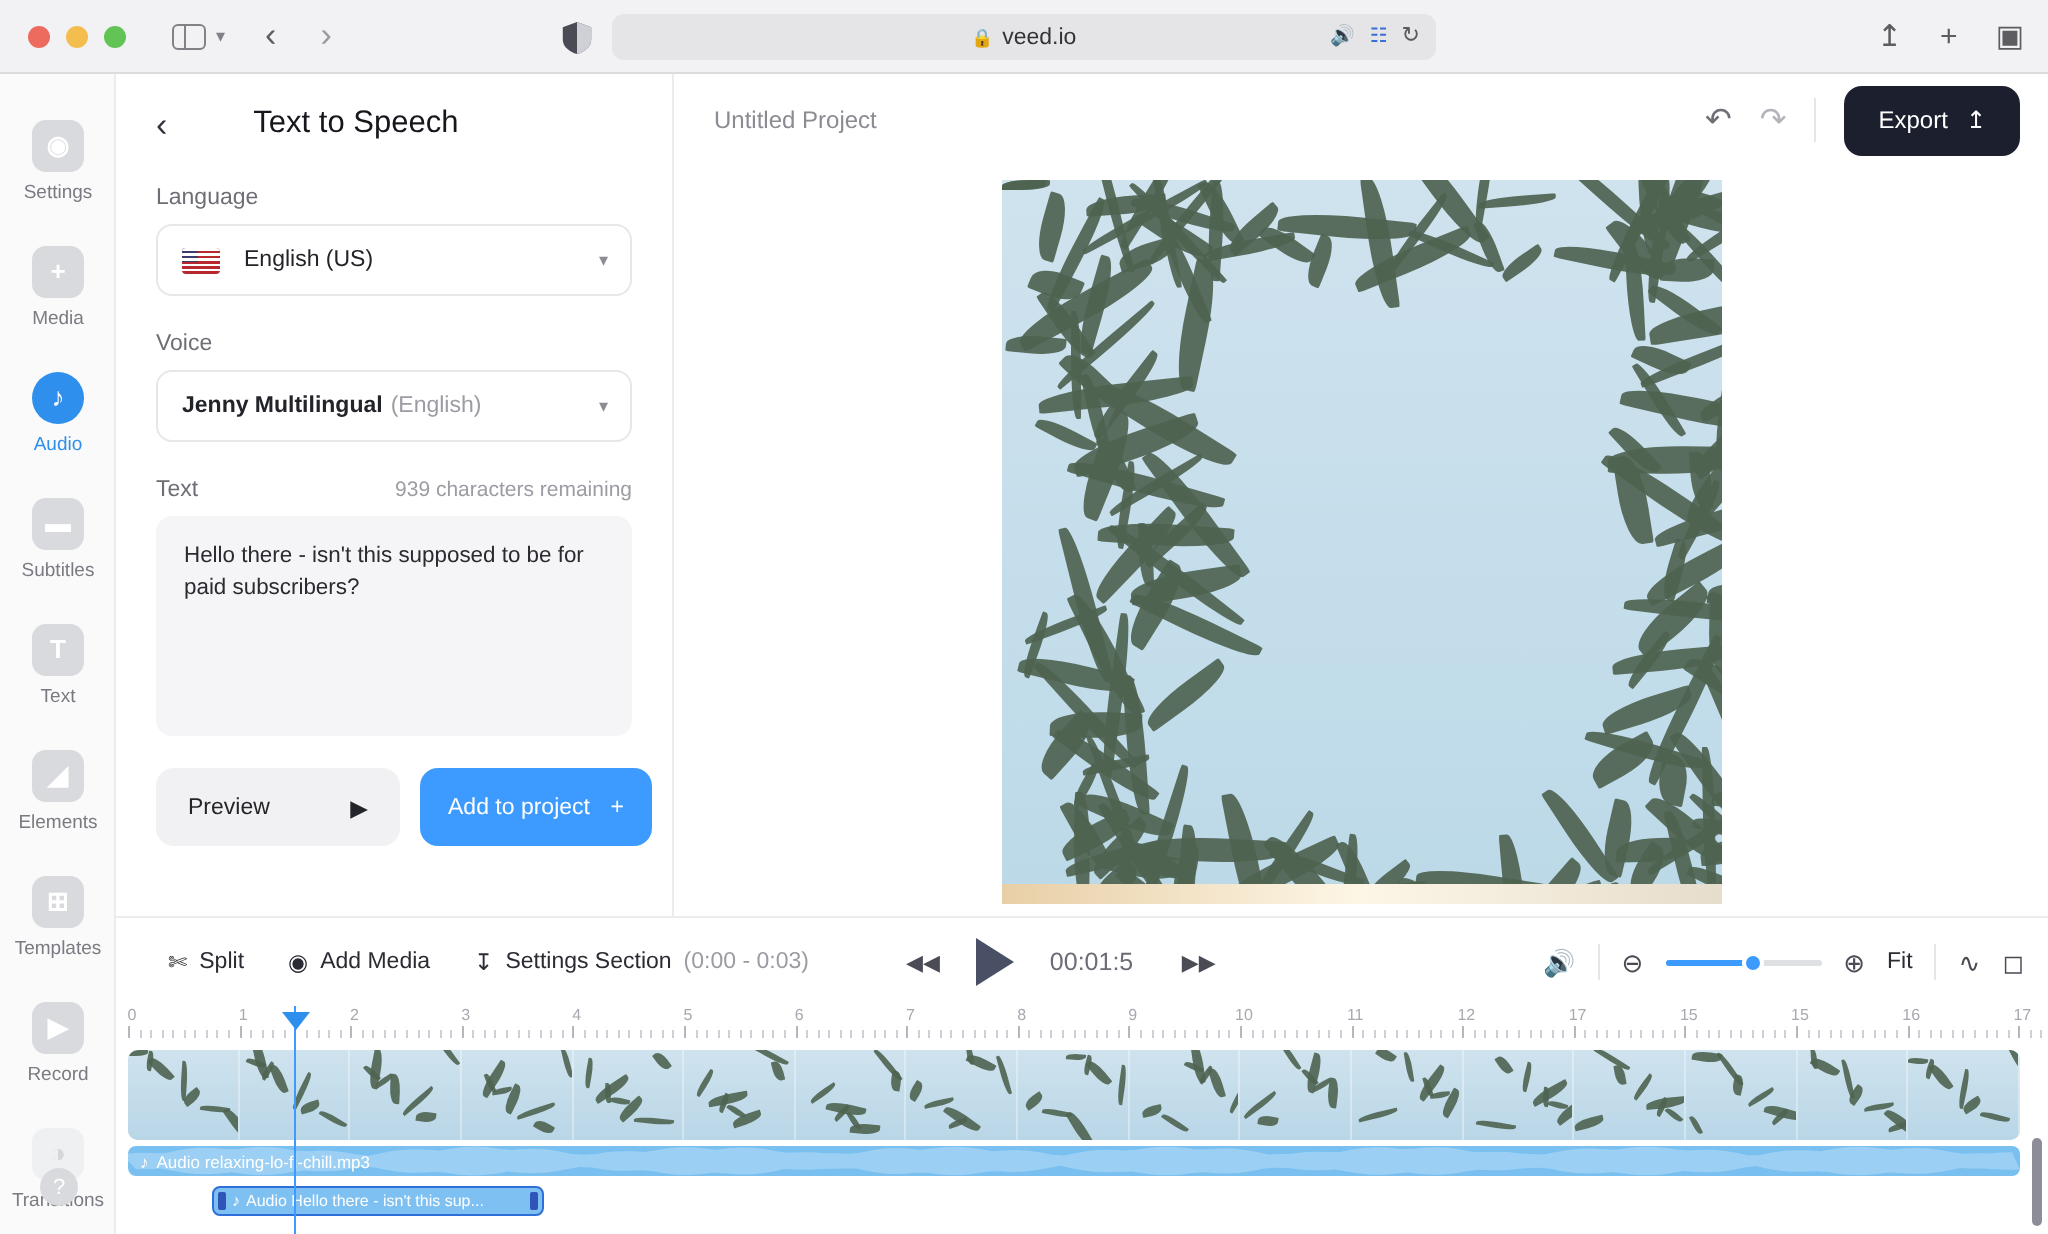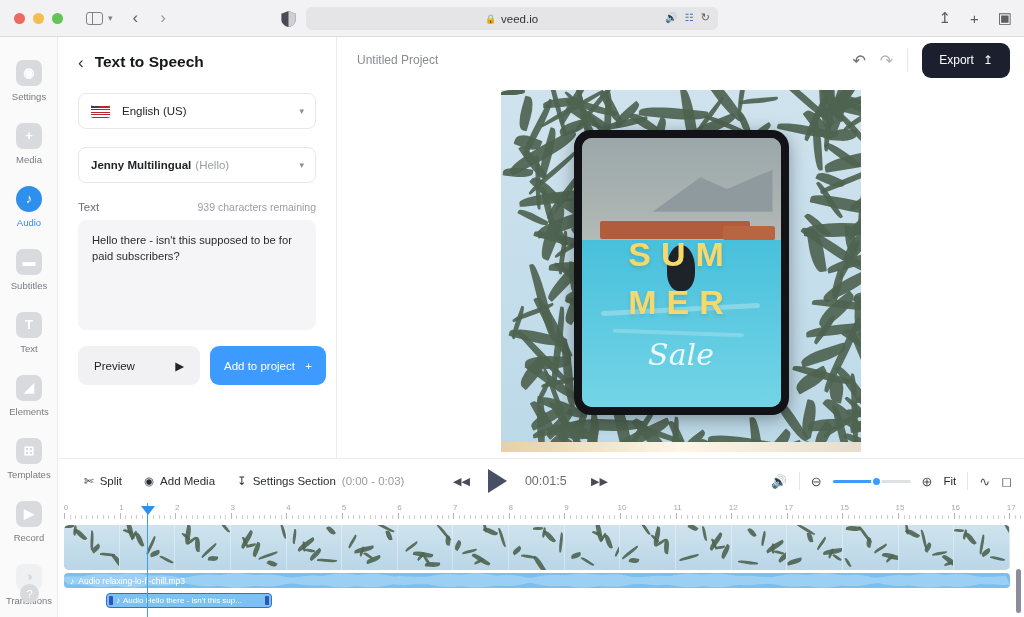--- a/index.html
+++ b/index.html
@@ -60,21 +60,21 @@
   .rail-help { position: absolute; left: 20px; bottom: 14px; width: 19px; height: 19px; border-radius: 50%; background: #d9dade; color:#fff; font-size: 11px; display:flex;align-items:center;justify-content:center; }
 
   
   .panel {
     position: absolute; left: 58px; top: 37px; width: 279px; height: 421px;
     background: #ffffff; border-right: 1px solid #ececec;
     padding: 16px 20px;
   }
   .panel-head { display: flex; align-items: center; gap: 11px; margin-bottom: 22px; }
   .panel-back { font-size: 17px; color: #33333b; cursor: pointer; line-height: 1; }
-  .panel-title { font-size: 15.5px; font-weight: bold; color: #16171d; }
+  .panel-title { font-size: 15.5px; font-weight: normal; color: #16171d; margin-left: 32px; }
   .field-label { font-size: 11.5px; color: #6d6e76; margin-bottom: 7px; }
   .select {
     height: 36px; border: 1px solid #e7e7ea; border-radius: 8px;
     display: flex; align-items: center; padding: 0 12px;
     font-size: 11.5px; color: #23242a; cursor: pointer; position: relative;
     margin-bottom: 18px; background:#fff;
   }
   .flag { width: 19px; height: 13px; border-radius: 2px; margin-right: 12px; overflow:hidden; position:relative; background:#b7282e; flex:none;}
   .flag:before { content:""; position:absolute; left:0;top:0;width:8px;height:7px;background:#3c3b6e; }
   .flag:after {
@@ -304,29 +304,31 @@
     </div>
     <div class="rail-help">?</div>
   </div>
 
   <div class="panel">
     <div class="panel-head">
       <span class="panel-back">‹</span>
       <span class="panel-title">Text to Speech</span>
     </div>
 
+    <div class="field-label">Language</div>
     <div class="select">
       <span class="flag"></span>
       <span>English (US)</span>
       <span class="chev">▾</span>
     </div>
 
+    <div class="field-label">Voice</div>
     <div class="select">
       <span class="voice-main">Jenny Multilingual</span>
-      <span class="voice-sub">(Hello)</span>
+      <span class="voice-sub">(English)</span>
       <span class="chev">▾</span>
     </div>
 
     <div class="text-head">
       <span class="field-label" style="margin:0">Text</span>
       <span class="text-count">939 characters remaining</span>
     </div>
     <div class="textarea">Hello there - isn't this supposed to be for paid subscribers?</div>
 
     <div class="panel-btns">
@@ -523,35 +525,20 @@
           <div class="palm-leaf" style="width: 64px; height: 12px; left: 123px; top: 347px; transform: rotate(231deg);"></div>
           <div class="palm-leaf" style="width: 26px; height: 9px; left: 146px; top: 36px; transform: rotate(292deg);"></div>
           <div class="palm-leaf" style="width: 43px; height: 6px; left: 169px; top: 353px; transform: rotate(353deg);"></div>
           <div class="palm-leaf" style="width: 60px; height: 11px; left: 192px; top: 2px; transform: rotate(54deg);"></div>
           <div class="palm-leaf" style="width: 22px; height: 8px; left: 215px; top: 359px; transform: rotate(115deg);"></div>
           <div class="palm-leaf" style="width: 39px; height: 5px; left: 238px; top: 8px; transform: rotate(176deg);"></div>
           <div class="palm-leaf" style="width: 56px; height: 10px; left: 261px; top: 323px; transform: rotate(237deg);"></div>
           <div class="palm-leaf" style="width: 73px; height: 7px; left: 284px; top: 14px; transform: rotate(298deg);"></div>
           <div class="palm-leaf" style="width: 35px; height: 12px; left: 307px; top: 329px; transform: rotate(359deg);"></div>
         </div>
-      <div class="device">
-        <div class="device-screen">
-          <div class="sky"></div>
-          <div class="mountain"></div>
-          <div class="roof"></div>
-          <div class="roof2"></div>
-          <div class="pool"></div>
-          <div class="wm1"></div>
-          <div class="wm2"></div>
-          <div class="swimmer"></div>
-          <div class="t-summer1">SUM</div>
-          <div class="t-summer2">MER</div>
-          <div class="t-sale">Sale</div>
-        </div>
-      </div>
       <div class="frame-bottom"></div>
     </div>
   </div>
 
   <div class="tl-bar">
     <div class="tl-tool" id="tool-split">
       <span>✄</span>
       <span>Split</span>
     </div>
     <div class="tl-tool">

